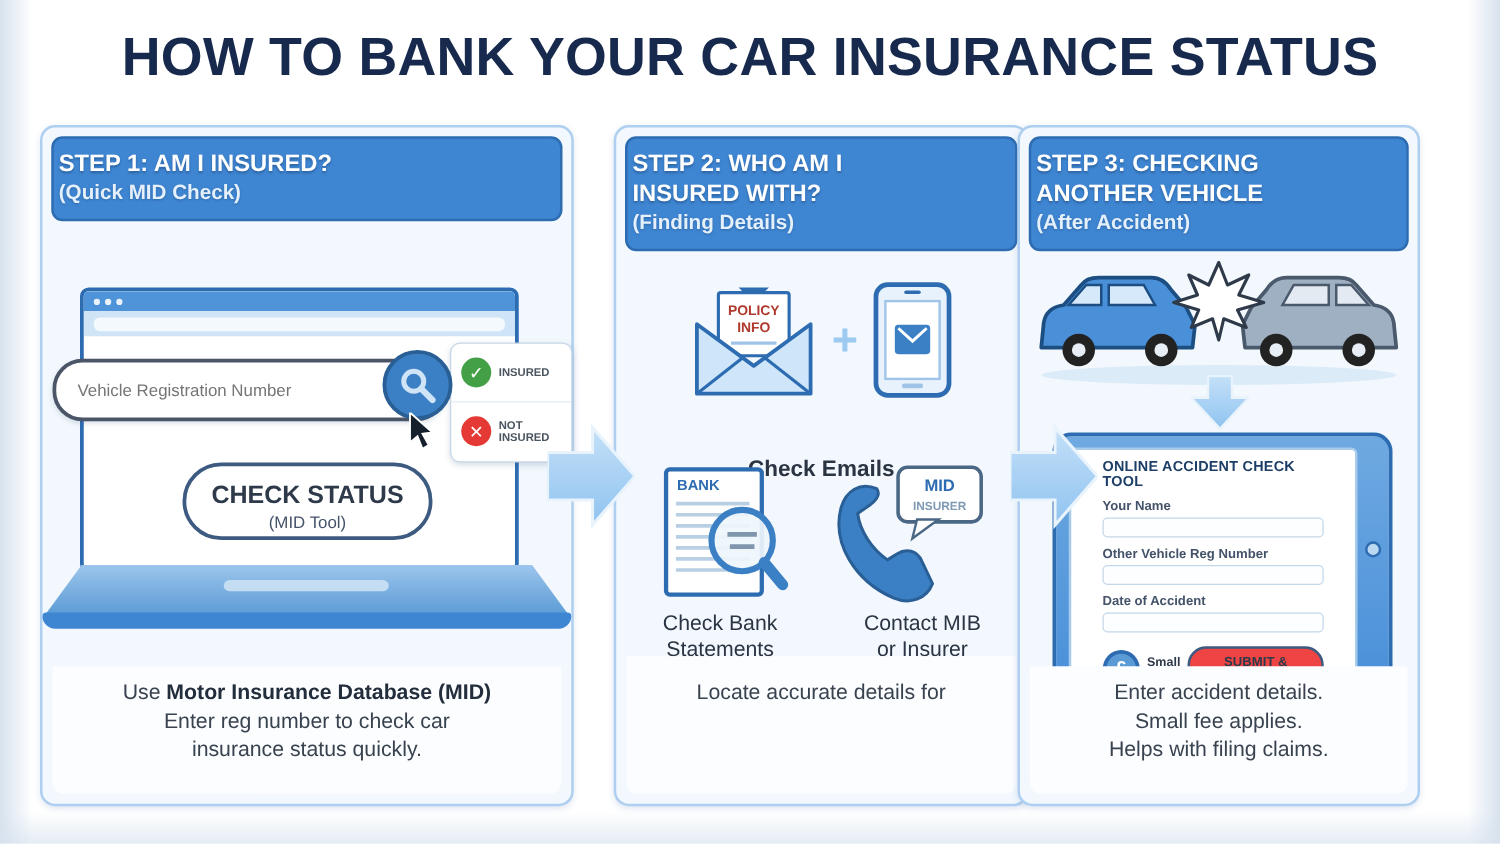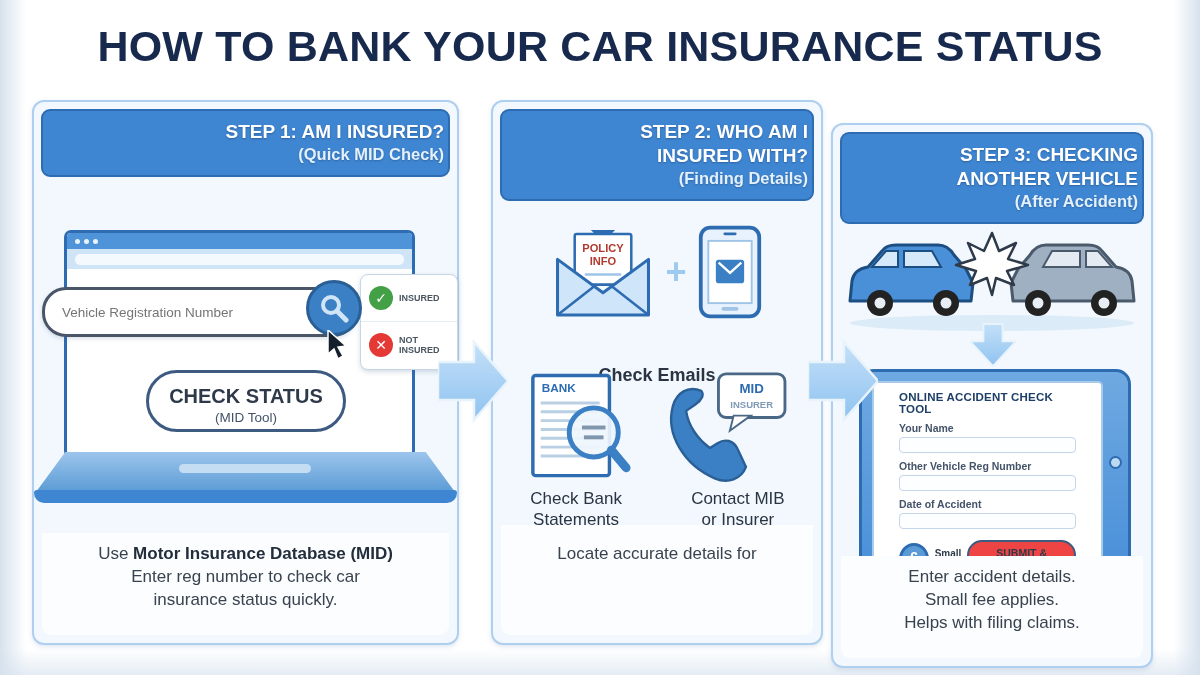--- a/index.html
+++ b/index.html
@@ -17,24 +17,24 @@
     font-size:43px;font-weight:bold;color:#172a4d;letter-spacing:.2px;
   }
   
   .panel{
     position:absolute;top:100px;height:541px;background:#f2f8fd;
     border:2px solid #aecff0;border-radius:12px;
     box-shadow:0 2px 5px rgba(90,130,175,.18);
   }
   #panel1{left:32px;width:423px;}
   #panel2{left:491px;width:328px;}
-  #panel3{left:831px;width:318px;margin-top:23px;}
+  #panel3{left:814px;width:318px;}
   .p-head{
     position:absolute;left:7px;right:7px;top:7px;background:#3f86d2;
-    border:2px solid #2e6cb2;border-radius:9px;color:#fff;text-align:right;
+    border:2px solid #2e6cb2;border-radius:9px;color:#fff;text-align:left;
     padding:9px 4px 10px;
   }
   .p-head .l1{font-weight:bold;font-size:19px;line-height:1.25;text-shadow:0 1px 2px rgba(15,45,85,.4);}
   .p-head .l2{font-weight:bold;font-size:16.5px;color:#e4f0fb;line-height:1.3;text-shadow:0 1px 2px rgba(15,45,85,.35);}
   .panel-caption{
     position:absolute;left:8px;right:8px;bottom:8px;height:92px;
     background:#fbfdff;border-radius:0 0 9px 9px;text-align:center;
     color:#39434f;font-size:17px;line-height:1.34;padding-top:10px;
   }
   .panel-caption b{color:#232e3c;}

